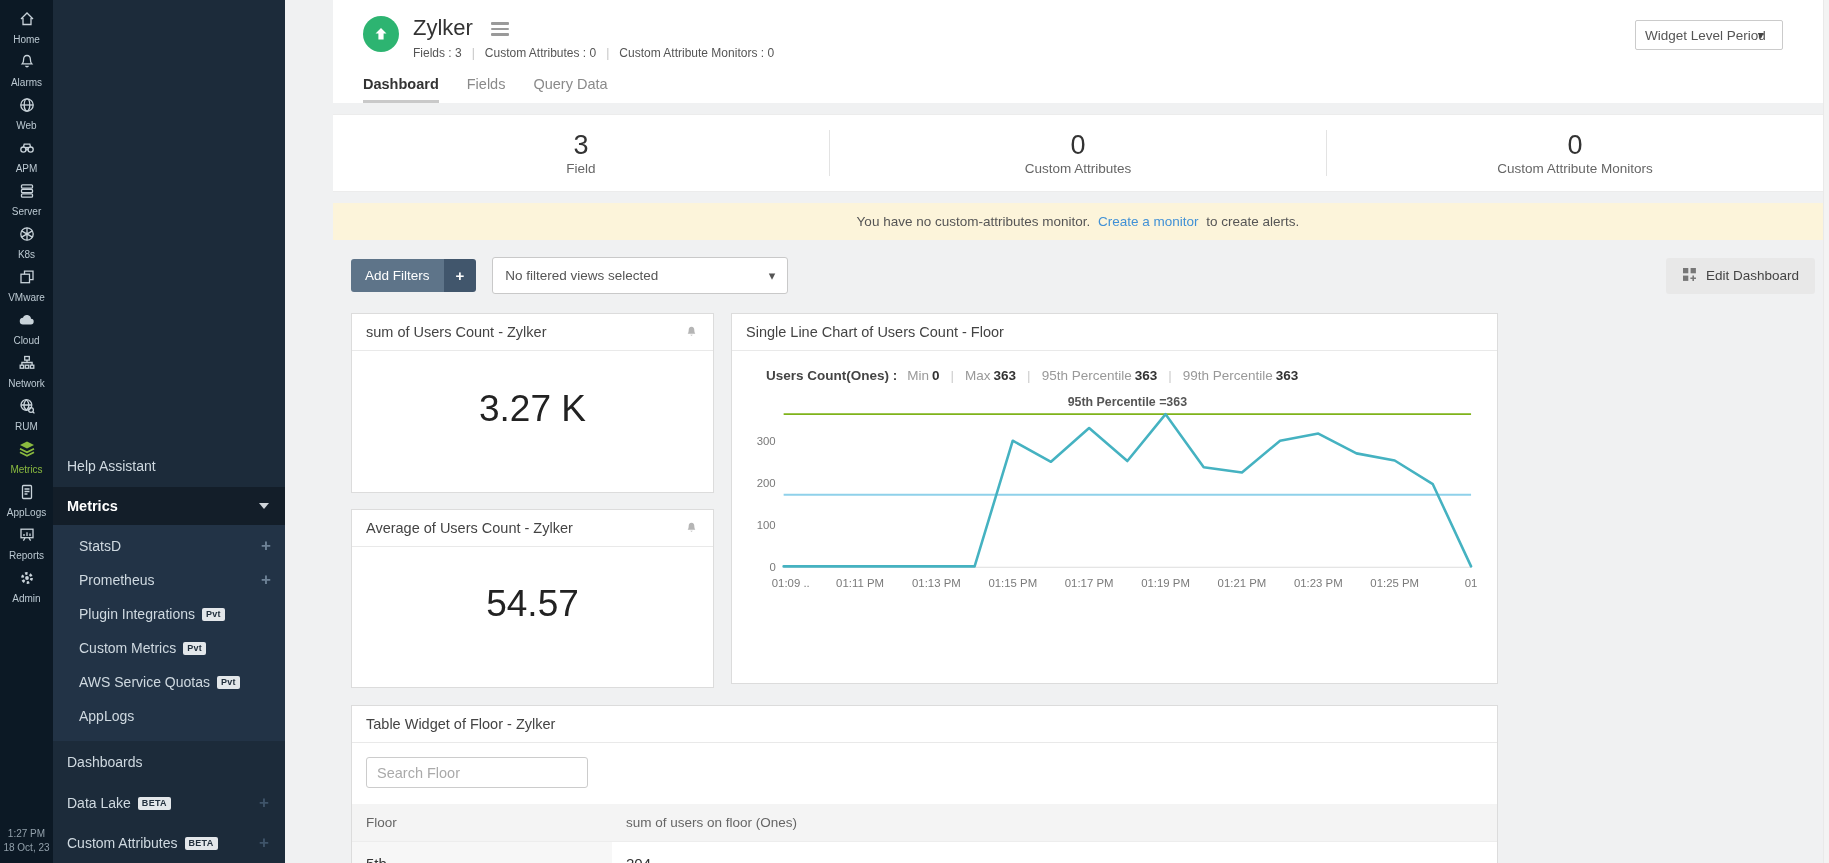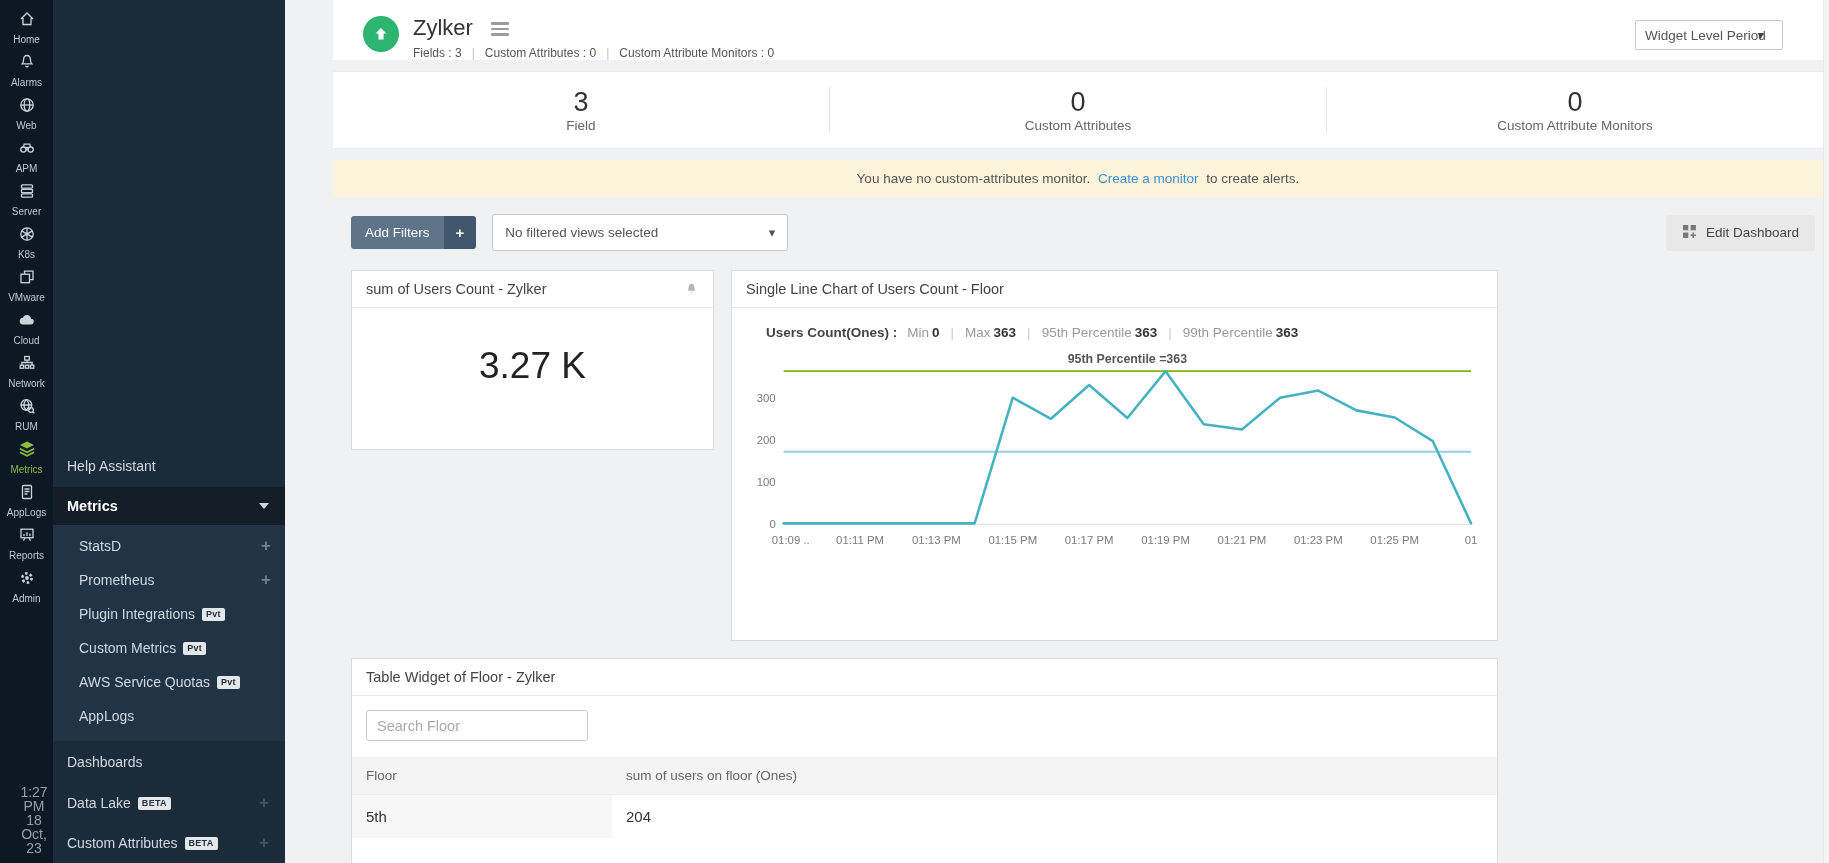--- a/index.html
+++ b/index.html
@@ -7,21 +7,21 @@
   .app { display:flex; width:100%; height:100%; }
 
   
   .rail { width:53px; background:#0c1925; display:flex; flex-direction:column; align-items:center; padding-top:6px; flex-shrink:0; }
   .rail-item { width:100%; height:43px; display:flex; flex-direction:column; align-items:center; justify-content:center; cursor:pointer; }
   .rail-item .rlabel { font-size:10px; color:#bcc9d2; margin-top:2px; }
   .rail-item svg { stroke:#c9d3da; fill:none; stroke-width:1.3; }
   .rail-item.active .rlabel { color:#8aba3f; }
   .rail-item.active svg { stroke:#8aba3f; }
   .rail-clock { margin-top:auto; text-align:center; padding-bottom:8px; }
-  .rail-clock div { font-size:14px; color:#92a0ab; line-height:14px;margin-left:15px; }
+  .rail-clock div { font-size:10px; color:#92a0ab; line-height:14px; }
 
   
   .sidebar { width:232px; background:#1c2b3a; flex-shrink:0; color:#cfd9e0; display:flex; flex-direction:column;justify-content:flex-end; }
   .side-item { padding:10px 14px; font-size:14px; cursor:pointer; display:flex; align-items:center; }
   .side-section { background:#131e29; color:#fff; font-weight:bold; font-size:14.5px; padding:11px 16px 11px 14px; display:flex; align-items:center; justify-content:space-between; cursor:pointer; }
   .chev { width:0; height:0; border-left:5px solid transparent; border-right:5px solid transparent; border-top:6px solid #cfd5da; }
   .submenu { background:#223346; padding:4px 0 8px 0; }
   .submenu .side-item { padding:9px 14px 9px 26px; }
   .plus { margin-left:auto; color:#6e8296; font-size:17px; font-weight:bold; line-height:12px; cursor:pointer; }
   .plus.faint { color:#3f5469; }
@@ -282,20 +282,25 @@
           </div>
           <div class="meta-row">
             <span>Fields : 3</span><span class="sep">|</span><span>Custom Attributes : 0</span><span class="sep">|</span><span>Custom Attribute Monitors : 0</span>
           </div>
         </div>
       </div>
       <div class="period-select">
         <span>Widget Level Period</span>
         <span class="dd-arrow">▾</span>
       </div>
+      <div class="tabs">
+        <div class="tab active">Dashboard</div>
+        <div class="tab">Fields</div>
+        <div class="tab">Query Data</div>
+      </div>
     </div>
 
     <div class="stats-row">
       <div class="stat">
         <div class="stat-value">3</div>
         <div class="stat-label">Field</div>
       </div>
       <div class="stat">
         <div class="stat-value">0</div>
         <div class="stat-label">Custom Attributes</div>
@@ -341,20 +346,34 @@
               <span class="card-title">sum of Users Count - Zylker</span>
               <span class="bell">
                   <svg width="15" height="15" viewBox="0 0 16 16">
                     <path d="M8 1.8c-2.1 0-3 1.6-3 3.7 0 2.7-1.1 3.8-1.1 3.8h8.2S11 8.2 11 5.5c0-2.1-.9-3.7-3-3.7z" fill="#b5b5b5"></path>
                     <path d="M6.7 10.5a1.4 1.4 0 0 0 2.6 0z" fill="#b5b5b5"></path>
                   </svg>
                 </span>
             </div>
             <div class="value-area">
                 <span class="big-value">3.27 K</span>
+              </div>
+          </div>
+          <div class="card card-avg">
+            <div class="card-header">
+              <span class="card-title">Average of Users Count - Zylker</span>
+              <span class="bell">
+                  <svg width="15" height="15" viewBox="0 0 16 16">
+                    <path d="M8 1.8c-2.1 0-3 1.6-3 3.7 0 2.7-1.1 3.8-1.1 3.8h8.2S11 8.2 11 5.5c0-2.1-.9-3.7-3-3.7z" fill="#b5b5b5"></path>
+                    <path d="M6.7 10.5a1.4 1.4 0 0 0 2.6 0z" fill="#b5b5b5"></path>
+                  </svg>
+                </span>
+            </div>
+            <div class="value-area">
+                <span class="big-value">54.57</span>
               </div>
           </div>
         </div>
         <div class="card card-chart">
           <div class="card-header">
             <span class="card-title">Single Line Chart of Users Count - Floor</span>
           </div>
           <div class="chart-stats">
             <span class="cs-series">Users Count(Ones) :</span>
             <span class="cs-label">Min</span>

